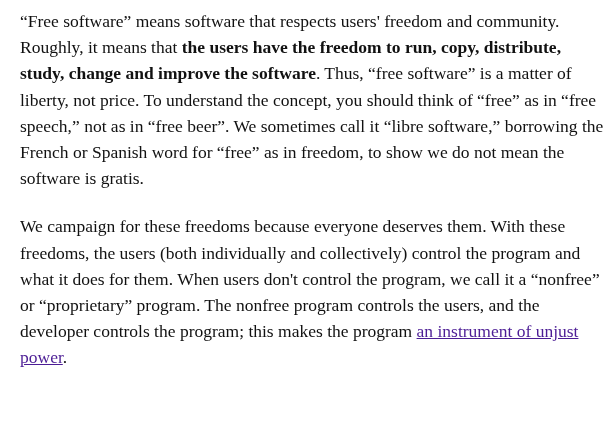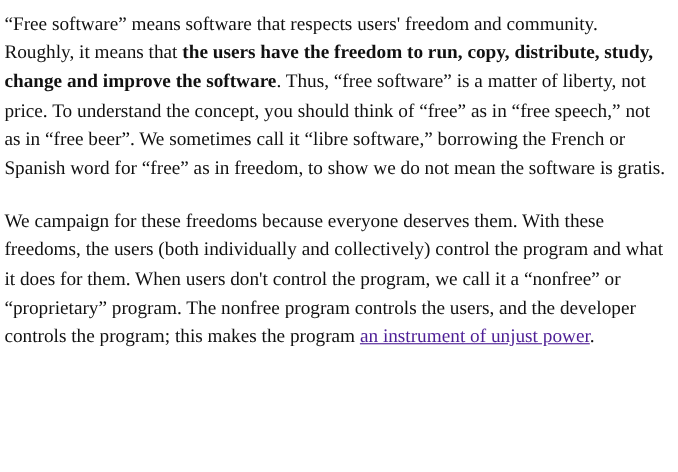--- a/index.html
+++ b/index.html
@@ -8,21 +8,21 @@
   }
   body {
     width: 616px;
     height: 429px;
     background: #ffffff;
     font-family: "Liberation Serif", serif;
     color: #000000;
     overflow: hidden;
   }
   .doc {
-    padding: 8px 10px 0 4px;
+    padding: 8px 10px 0 20px;
     box-sizing: border-box;
     width: 616px;
   }
   p {
     margin: 0 0 22px 0;
     font-size: 17.5px;
     line-height: 26.2px;
     text-align: left;
     color: #111111;
   }

